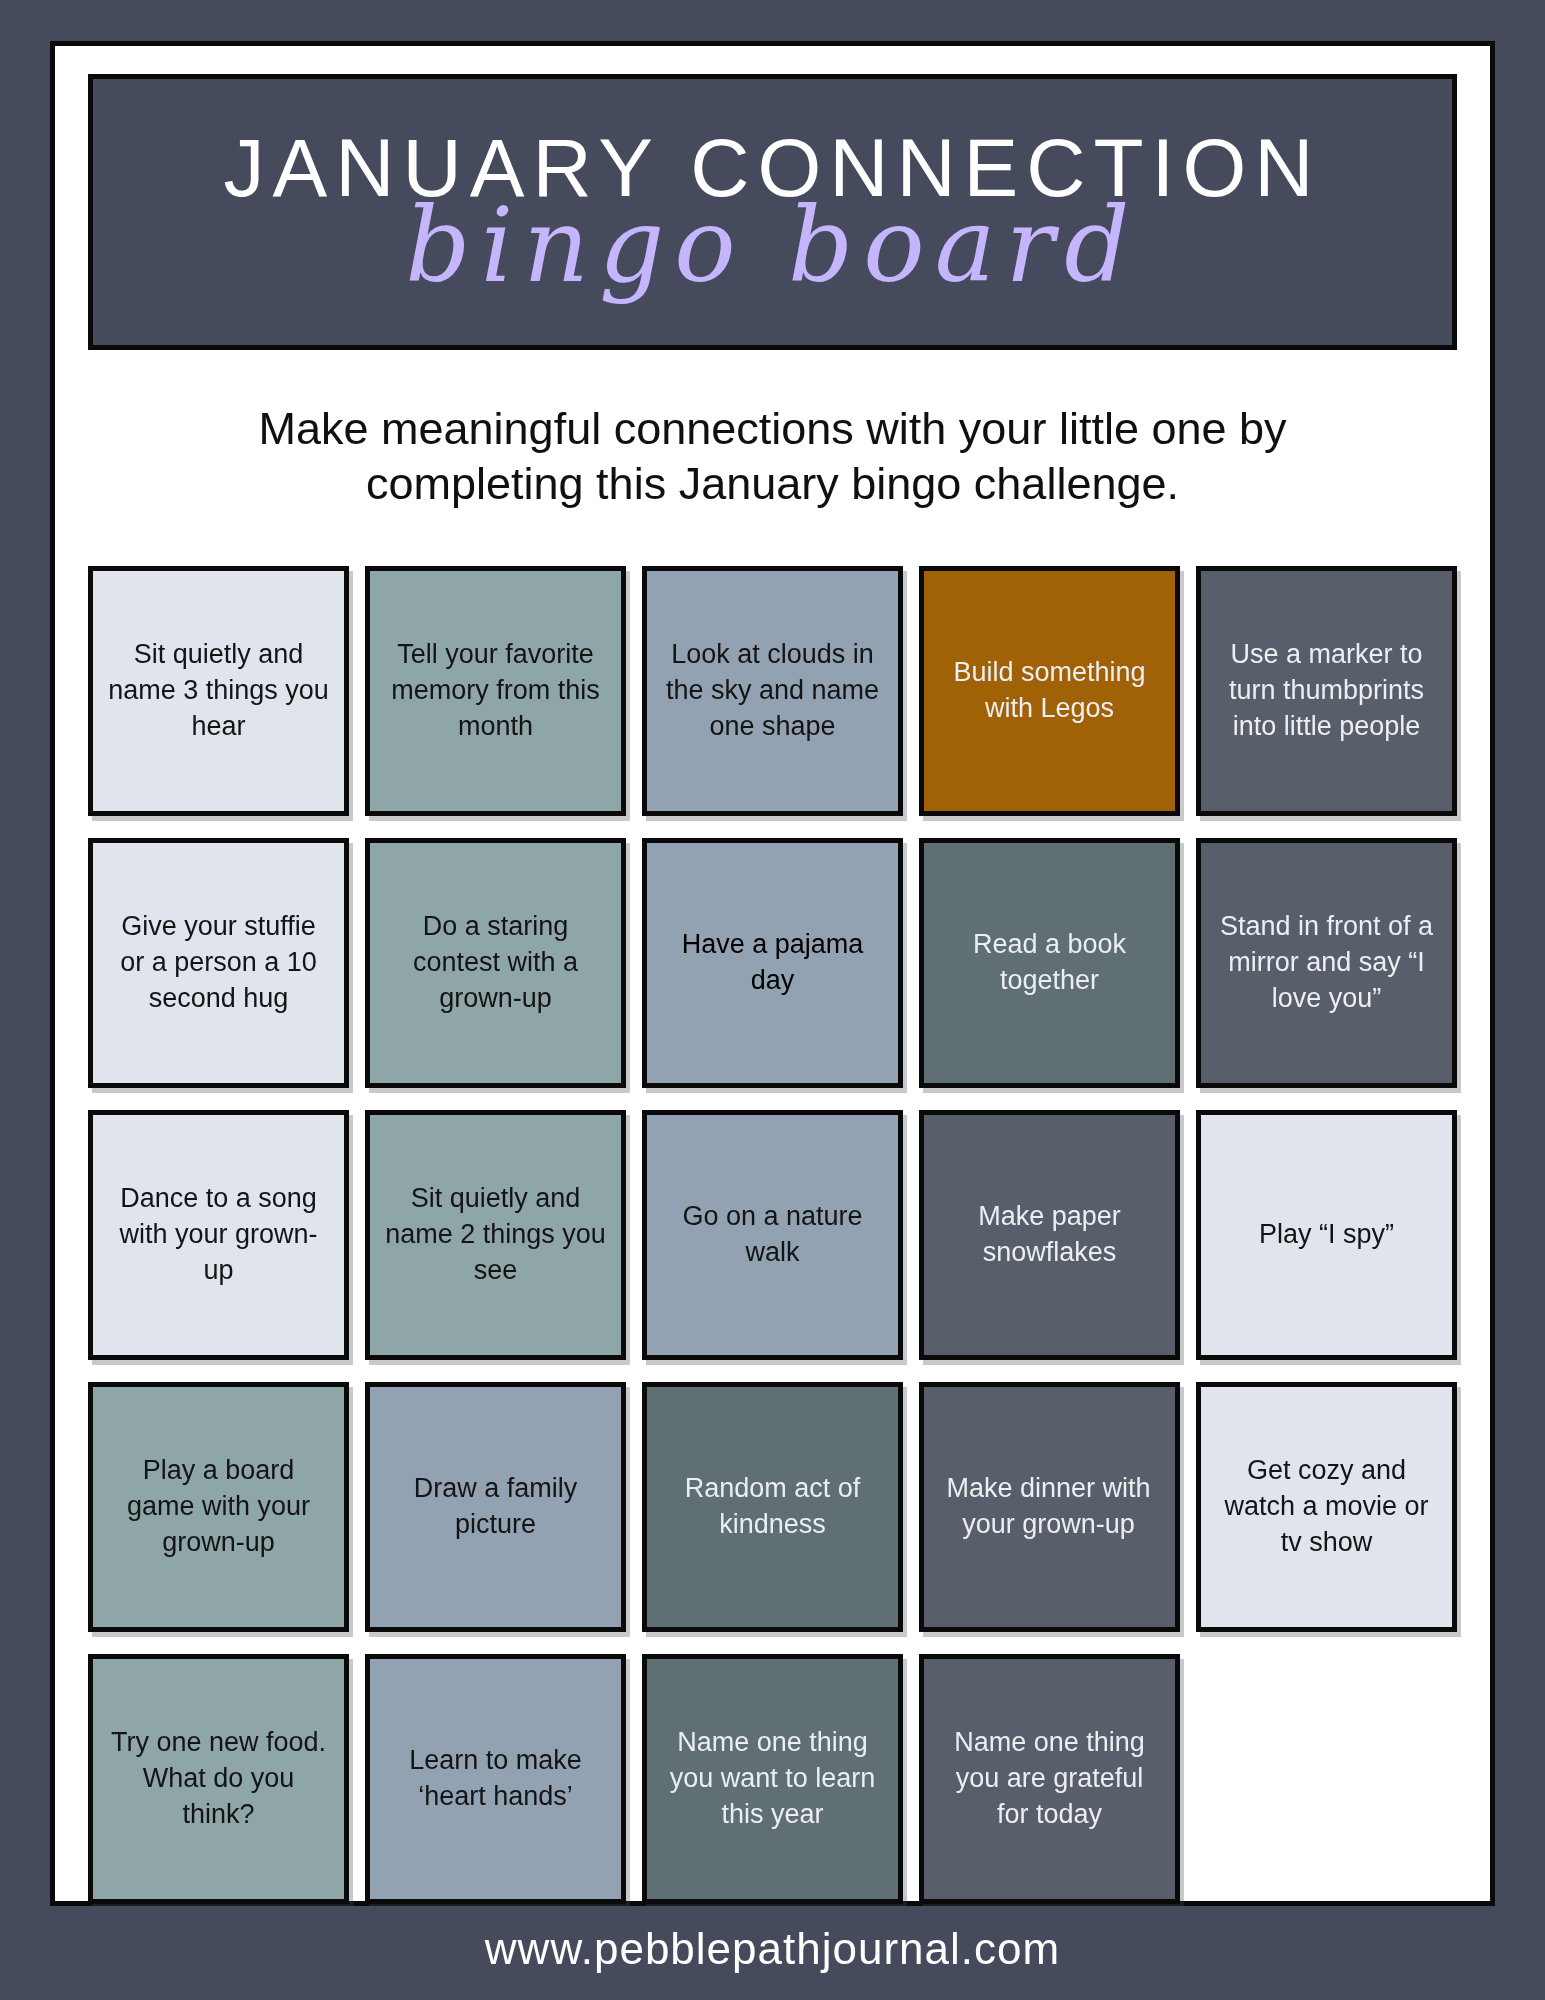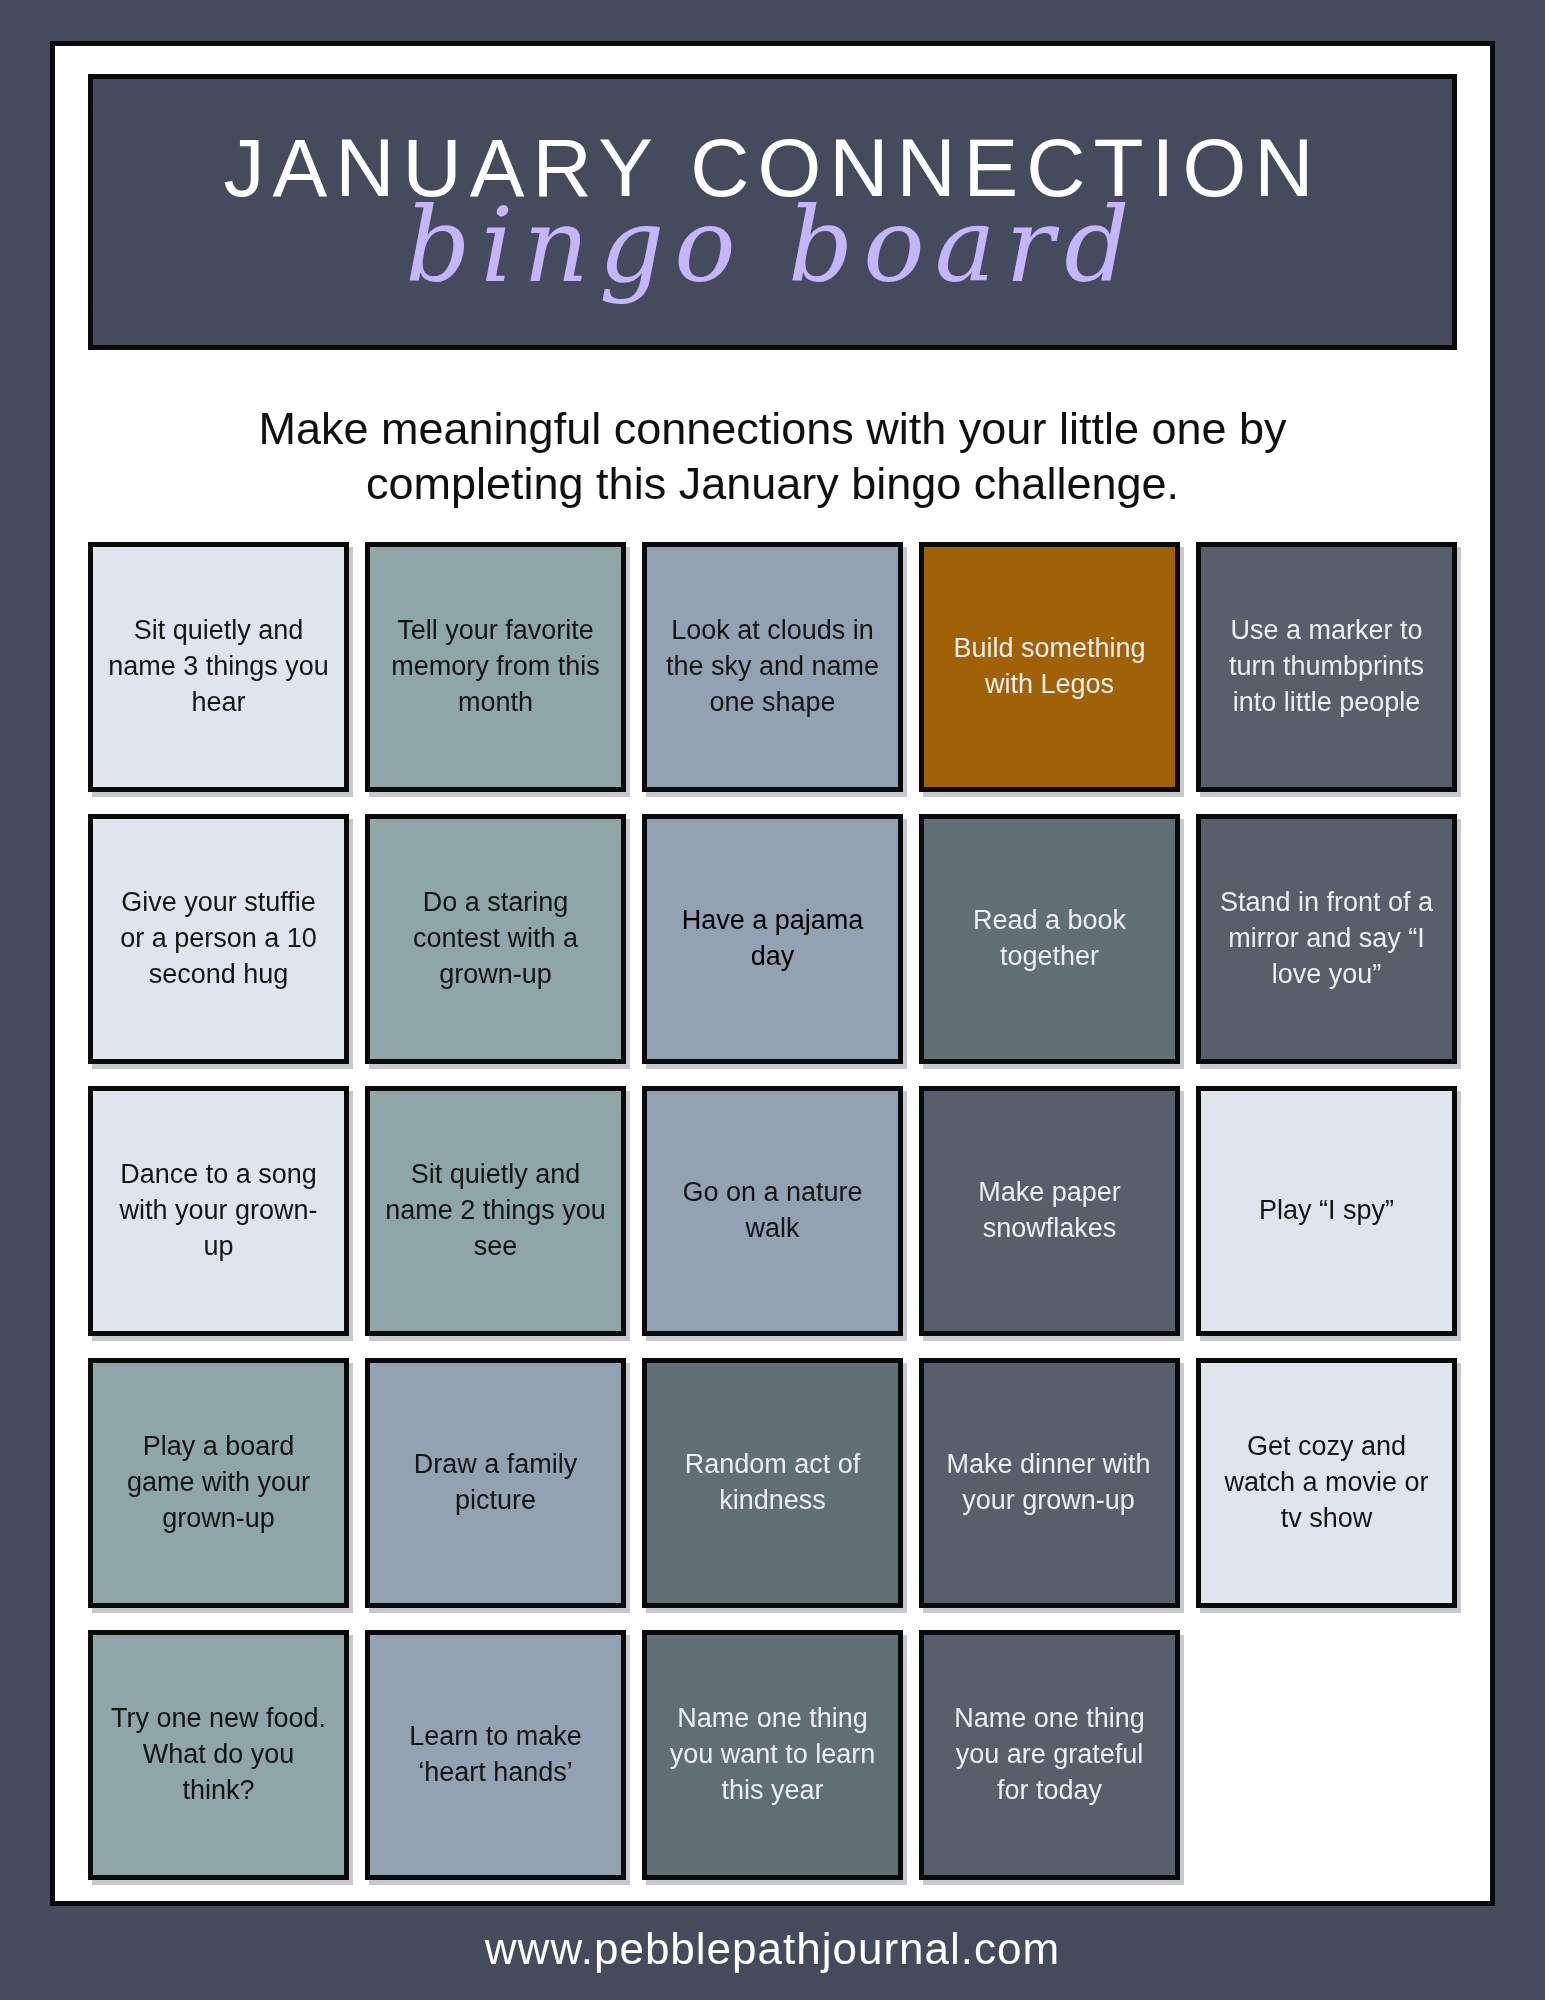--- a/index.html
+++ b/index.html
@@ -60,21 +60,21 @@
   }
   .tagline {
     margin: 52px auto 0 auto;
     max-width: 1190px;
     text-align: center;
     color: #101010;
     font-size: 45px;
     line-height: 1.22;
   }
   .grid {
-    margin-top: 30px;
+    margin-top: 54px;
     display: grid;
     grid-template-columns: repeat(5, 1fr);
     column-gap: 16px;
     row-gap: 22px;
   }
   .cell {
     height: 250px;
     border: 5px solid #0a0a0a;
     box-sizing: border-box;
     box-shadow: 4px 5px 0 rgba(69, 75, 92, 0.30);

